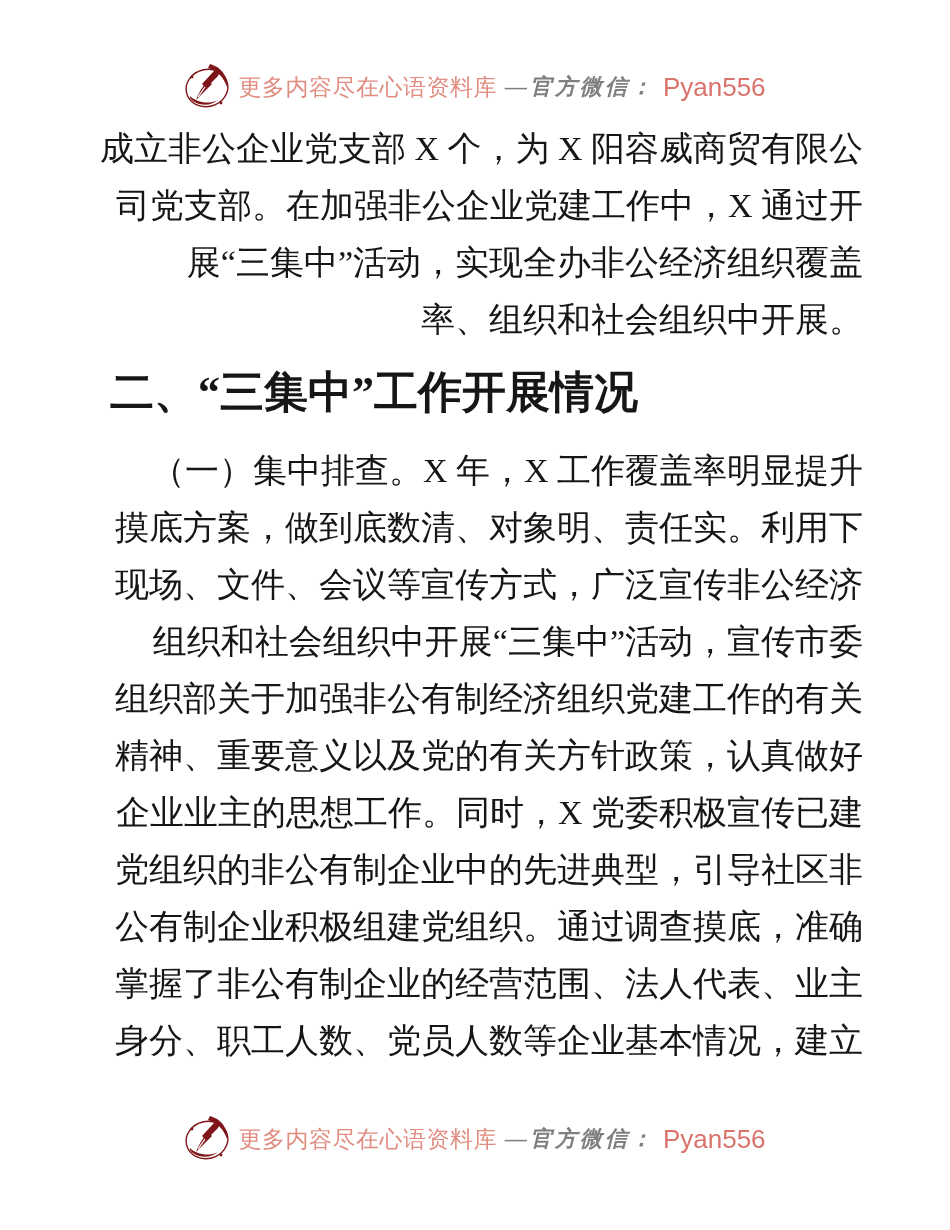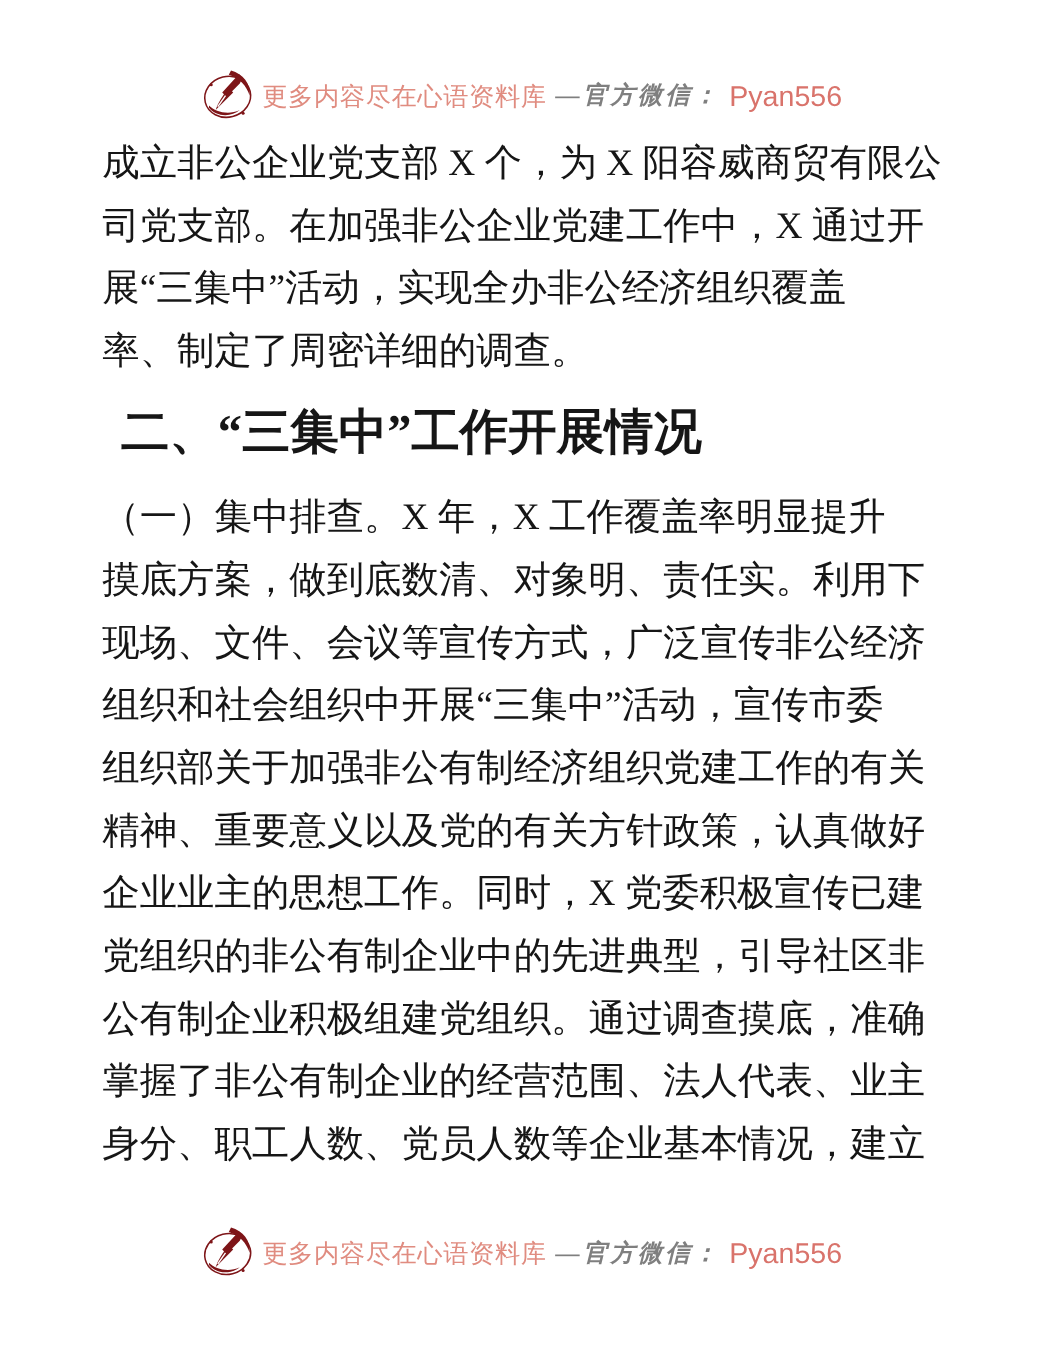--- a/index.html
+++ b/index.html
@@ -49,21 +49,21 @@
   .doc {
     position: absolute;
     left: 93px;
     top: 120px;
     width: 770px;
     color: #161616;
     font-size: 34px;
     line-height: 57px;
   }
   .para { margin: 0; }
-  .tline { display: block; white-space: pre; }
+  .tline { display: block; white-space: pre; text-align: right; }
   .heading {
     margin: 16px 0 21px 0;
     padding-left: 17px;
     font-size: 44px;
     font-weight: 700;
     line-height: 57px;
   }
 </style>
 </head>
 <body>
@@ -86,21 +86,21 @@
     <span class="wm-brand" style="color:#E08C80">更多内容尽在心语资料库</span>
     <span class="wm-label" style="color:#7F7F7F">—官方微信：</span>
     <span class="wm-id" style="color:#D9736B">Pyan556</span>
   </header>
 
   <main class="doc">
     <p class="para">
       <span class="tline">成立非公企业党支部 X 个，为 X 阳容威商贸有限公</span>
       <span class="tline">司党支部。在加强非公企业党建工作中，X 通过开</span>
       <span class="tline">展“三集中”活动，实现全办非公经济组织覆盖</span>
-      <span class="tline">率、制定了周密详细的调查。</span>
+      <span class="tline">率、组织和社会组织中开展。</span>
     </p>
 
     <h2 class="heading">二、“三集中”工作开展情况</h2>
 
     <p class="para">
       <span class="tline">（一）集中排查。X 年，X 工作覆盖率明显提升</span>
       <span class="tline">摸底方案，做到底数清、对象明、责任实。利用下</span>
       <span class="tline">现场、文件、会议等宣传方式，广泛宣传非公经济</span>
       <span class="tline">组织和社会组织中开展“三集中”活动，宣传市委</span>
       <span class="tline">组织部关于加强非公有制经济组织党建工作的有关</span>

